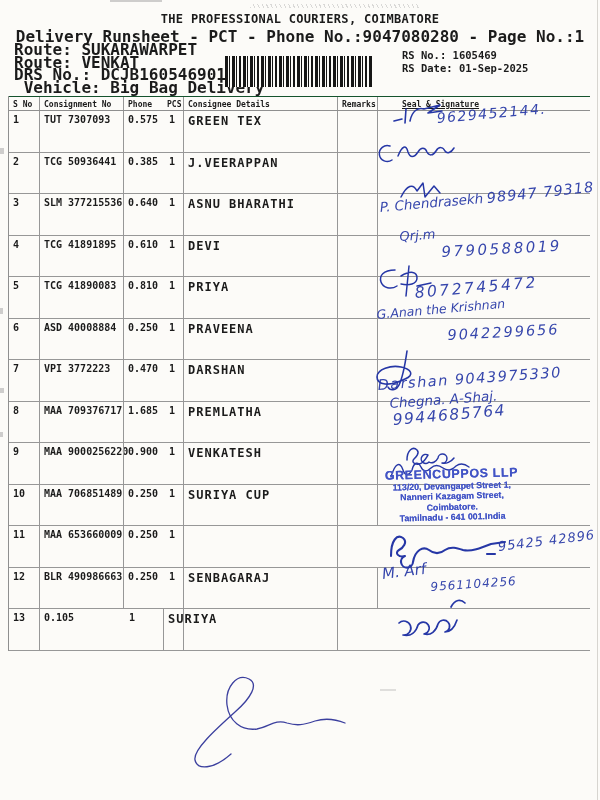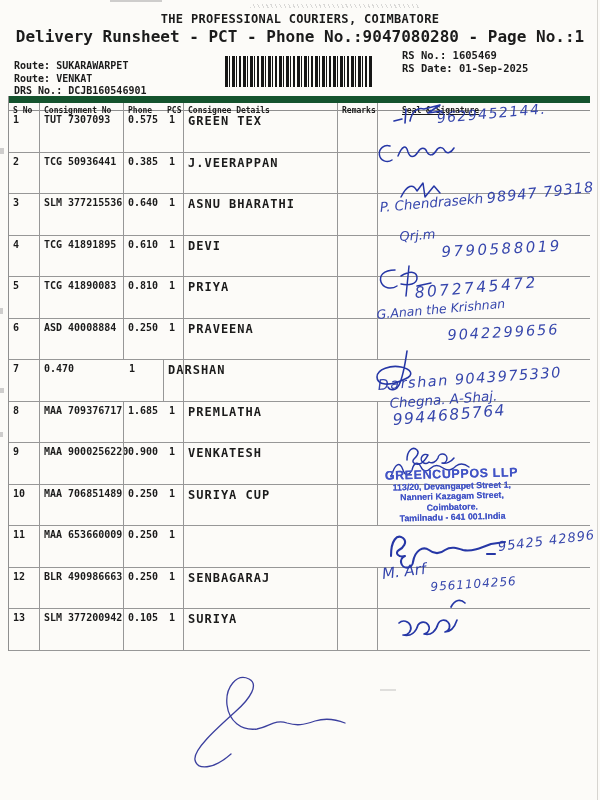--- a/index.html
+++ b/index.html
@@ -7,32 +7,32 @@
     position:relative;width:600px;height:800px;margin:0 auto;
     background:#fcfbf8;overflow:hidden;
     font-family:"DejaVu Sans Mono","Liberation Mono",monospace;
     color:#1b1b1b;
   }
   
   .title{position:absolute;top:12px;left:0;right:0;text-align:center;
     font-size:12px;font-weight:bold;letter-spacing:.3px;}
   .subtitle{position:absolute;top:27px;left:0;right:0;text-align:center;
     font-size:16px;font-weight:bold;}
-  .info{position:absolute;left:14px;top:44px;font-size:10px;font-weight:bold;line-height:12.5px;white-space:pre;margin-top:16px;}
+  .info{position:absolute;left:14px;top:44px;font-size:16px;font-weight:bold;line-height:12.5px;white-space:pre;}
   .info .ln{display:block;}
   .barcode{position:absolute;left:225px;top:56px;width:148px;height:31px;
     background:repeating-linear-gradient(90deg,
       #161616 0 3px,#fcfbf8 3px 4px,#161616 4px 5px,#fcfbf8 5px 7px,
       #161616 7px 10px,#fcfbf8 10px 11px,#161616 11px 12px,#fcfbf8 12px 14px,
       #161616 14px 16px,#fcfbf8 16px 18px);}
   .rsblock{position:absolute;left:378px;top:49px;font-size:10.5px;font-weight:bold;line-height:13px;white-space:nowrap;margin-left:24px;}
   
   .table{position:absolute;left:8px;top:96px;width:582px;border-left:1px solid #8f8f8f;box-sizing:border-box;}
   .thead,.trow{display:grid;grid-template-columns:30px 84px 40px 20px 154px 40px 214px;box-sizing:border-box;}
-  .thead{height:15px;border-top:7px solid #14532d;border-bottom:1px solid #8f8f8f;
+  .thead{height:15px;border-top:1px solid #14532d;border-bottom:1px solid #8f8f8f;
     font-size:8px;font-weight:bold;}
   .thead > span{padding:3px 0 0 4px;white-space:nowrap;overflow:visible;}
   .thead .sig-h{padding-left:24px;text-decoration:underline;}
   .trow{height:41.5px;border-bottom:1px solid #979797;font-size:10px;font-weight:bold;}
   .trow > span{padding:4px 0 0 4px;white-space:nowrap;overflow:visible;line-height:1;}
   .bl{border-left:1px solid #979797;}
   .cell-consignee{font-size:12px;letter-spacing:1px;}
   .cell-pcs{padding-left:6px !important;}
   
   .overlay{position:absolute;inset:0;pointer-events:none;}
@@ -63,21 +63,21 @@
   <div class="art" style="left:0;top:308px;width:3px;height:6px;"></div>
   <div class="art" style="left:0;top:388px;width:4px;height:5px;"></div>
   <div class="art" style="left:0;top:432px;width:3px;height:5px;"></div>
   <div class="art" style="left:30px;top:76px;width:3px;height:3px;"></div>
   <div class="art" style="left:380px;top:689px;width:16px;height:2px;opacity:.35;"></div>
   <div class="edge-shadow"></div>
 
   <div class="title">THE PROFESSIONAL COURIERS, COIMBATORE</div>
   <div class="subtitle">Delivery Runsheet - PCT - Phone No.:9047080280 - Page No.:1</div>
 
-  <div class="info"><span class="ln"><span>Route:</span> <span>SUKARAWARPET</span></span><span class="ln"><span>Route:</span> <span>VENKAT</span></span><span class="ln"><span>DRS No.:</span> <span>DCJB160546901</span></span></div>
+  <div class="info"><span class="ln"><span>Route:</span> <span>SUKARAWARPET</span></span><span class="ln"><span>Route:</span> <span>VENKAT</span></span><span class="ln"><span>DRS No.:</span> <span>DCJB160546901</span></span><span class="ln"> <span>Vehicle:</span> <span>Big Bag Delivery</span></span></div>
 
   <div class="barcode"></div>
 
   <div class="rsblock"><span><span>RS No.:</span> <span>1605469</span></span><br><span><span>RS Date:</span> <span>01-Sep-2025</span></span></div>
 
   <div class="table">
     <div class="thead">
       <span>S No</span>
       <span class="bl">Consignment No</span>
       <span class="bl">Phone</span>
@@ -142,20 +142,21 @@
       <span class="bl">ASD 40008884</span>
       <span class="bl">0.250</span>
       <span class="cell-pcs">1</span>
       <span class="bl cell-consignee">PRAVEENA</span>
       <span class="bl"></span>
       <span class="bl"></span>
     </div>
 
     <div class="trow">
       <span>7</span>
+      <span class="bl">VPI 3772223</span>
       <span class="bl">0.470</span>
       <span class="cell-pcs">1</span>
       <span class="bl cell-consignee">DARSHAN</span>
       <span class="bl"></span>
       <span class="bl"></span>
     </div>
 
     <div class="trow">
       <span>8</span>
       <span class="bl">MAA 709376717</span>
@@ -200,21 +201,20 @@
       <span class="bl">BLR 490986663</span>
       <span class="bl">0.250</span>
       <span class="cell-pcs">1</span>
       <span class="bl cell-consignee">SENBAGARAJ</span>
       <span class="bl"></span>
       <span class="bl"></span>
     </div>
 
     <div class="trow">
       <span>13</span>
-      <span class="bl">SLM 377200942</span>
       <span class="bl">0.105</span>
       <span class="cell-pcs">1</span>
       <span class="bl cell-consignee">SURIYA</span>
       <span class="bl"></span>
       <span class="bl"></span>
     </div>
   </div>
   </div>
 
   <div class="overlay">

